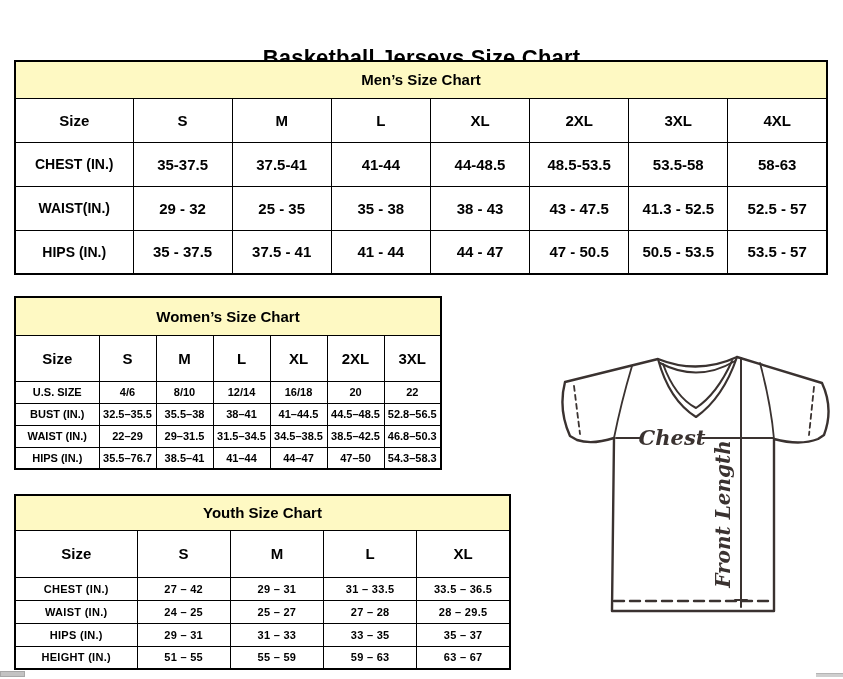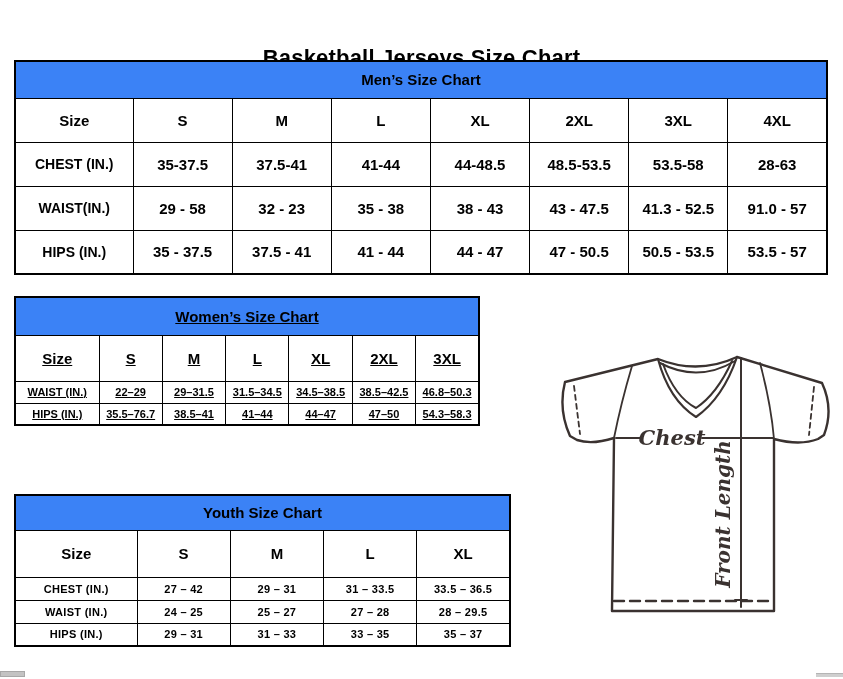--- a/index.html
+++ b/index.html
@@ -7,33 +7,33 @@
     width:843px;height:679px;position:relative;background:#ffffff;
     font-family:"Liberation Sans", sans-serif;color:#000;overflow:hidden;
   }
   .page-title{
     position:absolute;top:5px;left:0;width:100%;text-align:center;
     font-size:22px;font-weight:bold;letter-spacing:.2px;margin-top:40px;
   }
   .tbl{position:absolute;}
   .tbl table{border-collapse:collapse;table-layout:fixed;border:2px solid #000;}
   .tbl td{border:1px solid #000;text-align:center;vertical-align:middle;padding:0;font-weight:bold;}
-  .tbl tr.hdr td{background:#3b82f6;font-size:15px;margin-top:48px;}
+  .tbl tr.hdr td{background:#fef9c3;font-size:15px;margin-top:48px;}
   
   #mens{left:14px;top:60px;}
   #mens table{width:814px;}
   #mens col.c0{width:118px;}
   #mens tr.hdr{height:37px;}
   #mens tr.size-row{height:44px;}
   #mens tr.data-row{height:44px;}
   #mens td{font-size:15px;}
   #mens td.lbl{font-size:14px;}
   
   #womens{left:14px;top:296px;}
-  #womens table{width:466px;text-decoration:underline;}
+  #womens table{width:428px;}
   #womens col.c0{width:84px;}
   #womens tr.hdr{height:38px;}
   #womens tr.size-row{height:46px;font-size:15px;}
   #womens tr.size-row td{font-size:15px;}
   #womens tr.data-row{height:22px;}
   #womens tr.data-row td{font-size:11px;}
   
   #youth{left:14px;top:494px;}
   #youth table{width:497px;}
   #youth col.c0{width:122px;}
@@ -74,31 +74,31 @@
       <td>4XL</td>
     </tr>
     <tr class="data-row">
       <td class="lbl">CHEST (IN.)</td>
       <td>35-37.5</td>
       <td>37.5-41</td>
       <td>41-44</td>
       <td>44-48.5</td>
       <td>48.5-53.5</td>
       <td>53.5-58</td>
-      <td>28-63</td>
+      <td>58-63</td>
     </tr>
     <tr class="data-row">
       <td class="lbl">WAIST(IN.)</td>
-      <td>29 - 58</td>
-      <td>32 - 23</td>
+      <td>29 - 32</td>
+      <td>25 - 35</td>
       <td>35 - 38</td>
       <td>38 - 43</td>
       <td>43 - 47.5</td>
       <td>41.3 - 52.5</td>
-      <td>91.0 - 57</td>
+      <td>52.5 - 57</td>
     </tr>
     <tr class="data-row">
       <td class="lbl">HIPS (IN.)</td>
       <td>35 - 37.5</td>
       <td>37.5 - 41</td>
       <td>41 - 44</td>
       <td>44 - 47</td>
       <td>47 - 50.5</td>
       <td>50.5 - 53.5</td>
       <td>53.5 - 57</td>
@@ -120,20 +120,38 @@
     <tr class="size-row">
       <td>Size</td>
       <td>S</td>
       <td>M</td>
       <td>L</td>
       <td>XL</td>
       <td>2XL</td>
       <td>3XL</td>
     </tr>
     <tr class="data-row">
+      <td class="lbl">U.S. SIZE</td>
+      <td>4/6</td>
+      <td>8/10</td>
+      <td>12/14</td>
+      <td>16/18</td>
+      <td>20</td>
+      <td>22</td>
+    </tr>
+    <tr class="data-row">
+      <td class="lbl">BUST (IN.)</td>
+      <td>32.5–35.5</td>
+      <td>35.5–38</td>
+      <td>38–41</td>
+      <td>41–44.5</td>
+      <td>44.5–48.5</td>
+      <td>52.8–56.5</td>
+    </tr>
+    <tr class="data-row">
       <td class="lbl">WAIST (IN.)</td>
       <td>22–29</td>
       <td>29–31.5</td>
       <td>31.5–34.5</td>
       <td>34.5–38.5</td>
       <td>38.5–42.5</td>
       <td>46.8–50.3</td>
     </tr>
     <tr class="data-row">
       <td class="lbl">HIPS (IN.)</td>
@@ -179,20 +197,27 @@
       <td>27 – 28</td>
       <td>28 – 29.5</td>
     </tr>
     <tr class="data-row">
       <td class="lbl">HIPS (IN.)</td>
       <td>29 – 31</td>
       <td>31 – 33</td>
       <td>33 – 35</td>
       <td>35 – 37</td>
     </tr>
+    <tr class="data-row">
+      <td class="lbl">HEIGHT (IN.)</td>
+      <td>51 – 55</td>
+      <td>55 – 59</td>
+      <td>59 – 63</td>
+      <td>63 – 67</td>
+    </tr>
   </tbody>
     </table>
 </div>
 
 <div id="jersey">
   <svg viewBox="0 0 291 268" width="291" height="268">
     <g stroke="#3a3230" fill="none" stroke-linejoin="round" stroke-linecap="round">
 
       <path stroke-width="2.4" d="M106,10 L13,33 Q6,60 18,87 L25,91 Q40,96 62,89
            L60,262 L222,262 L222,90

